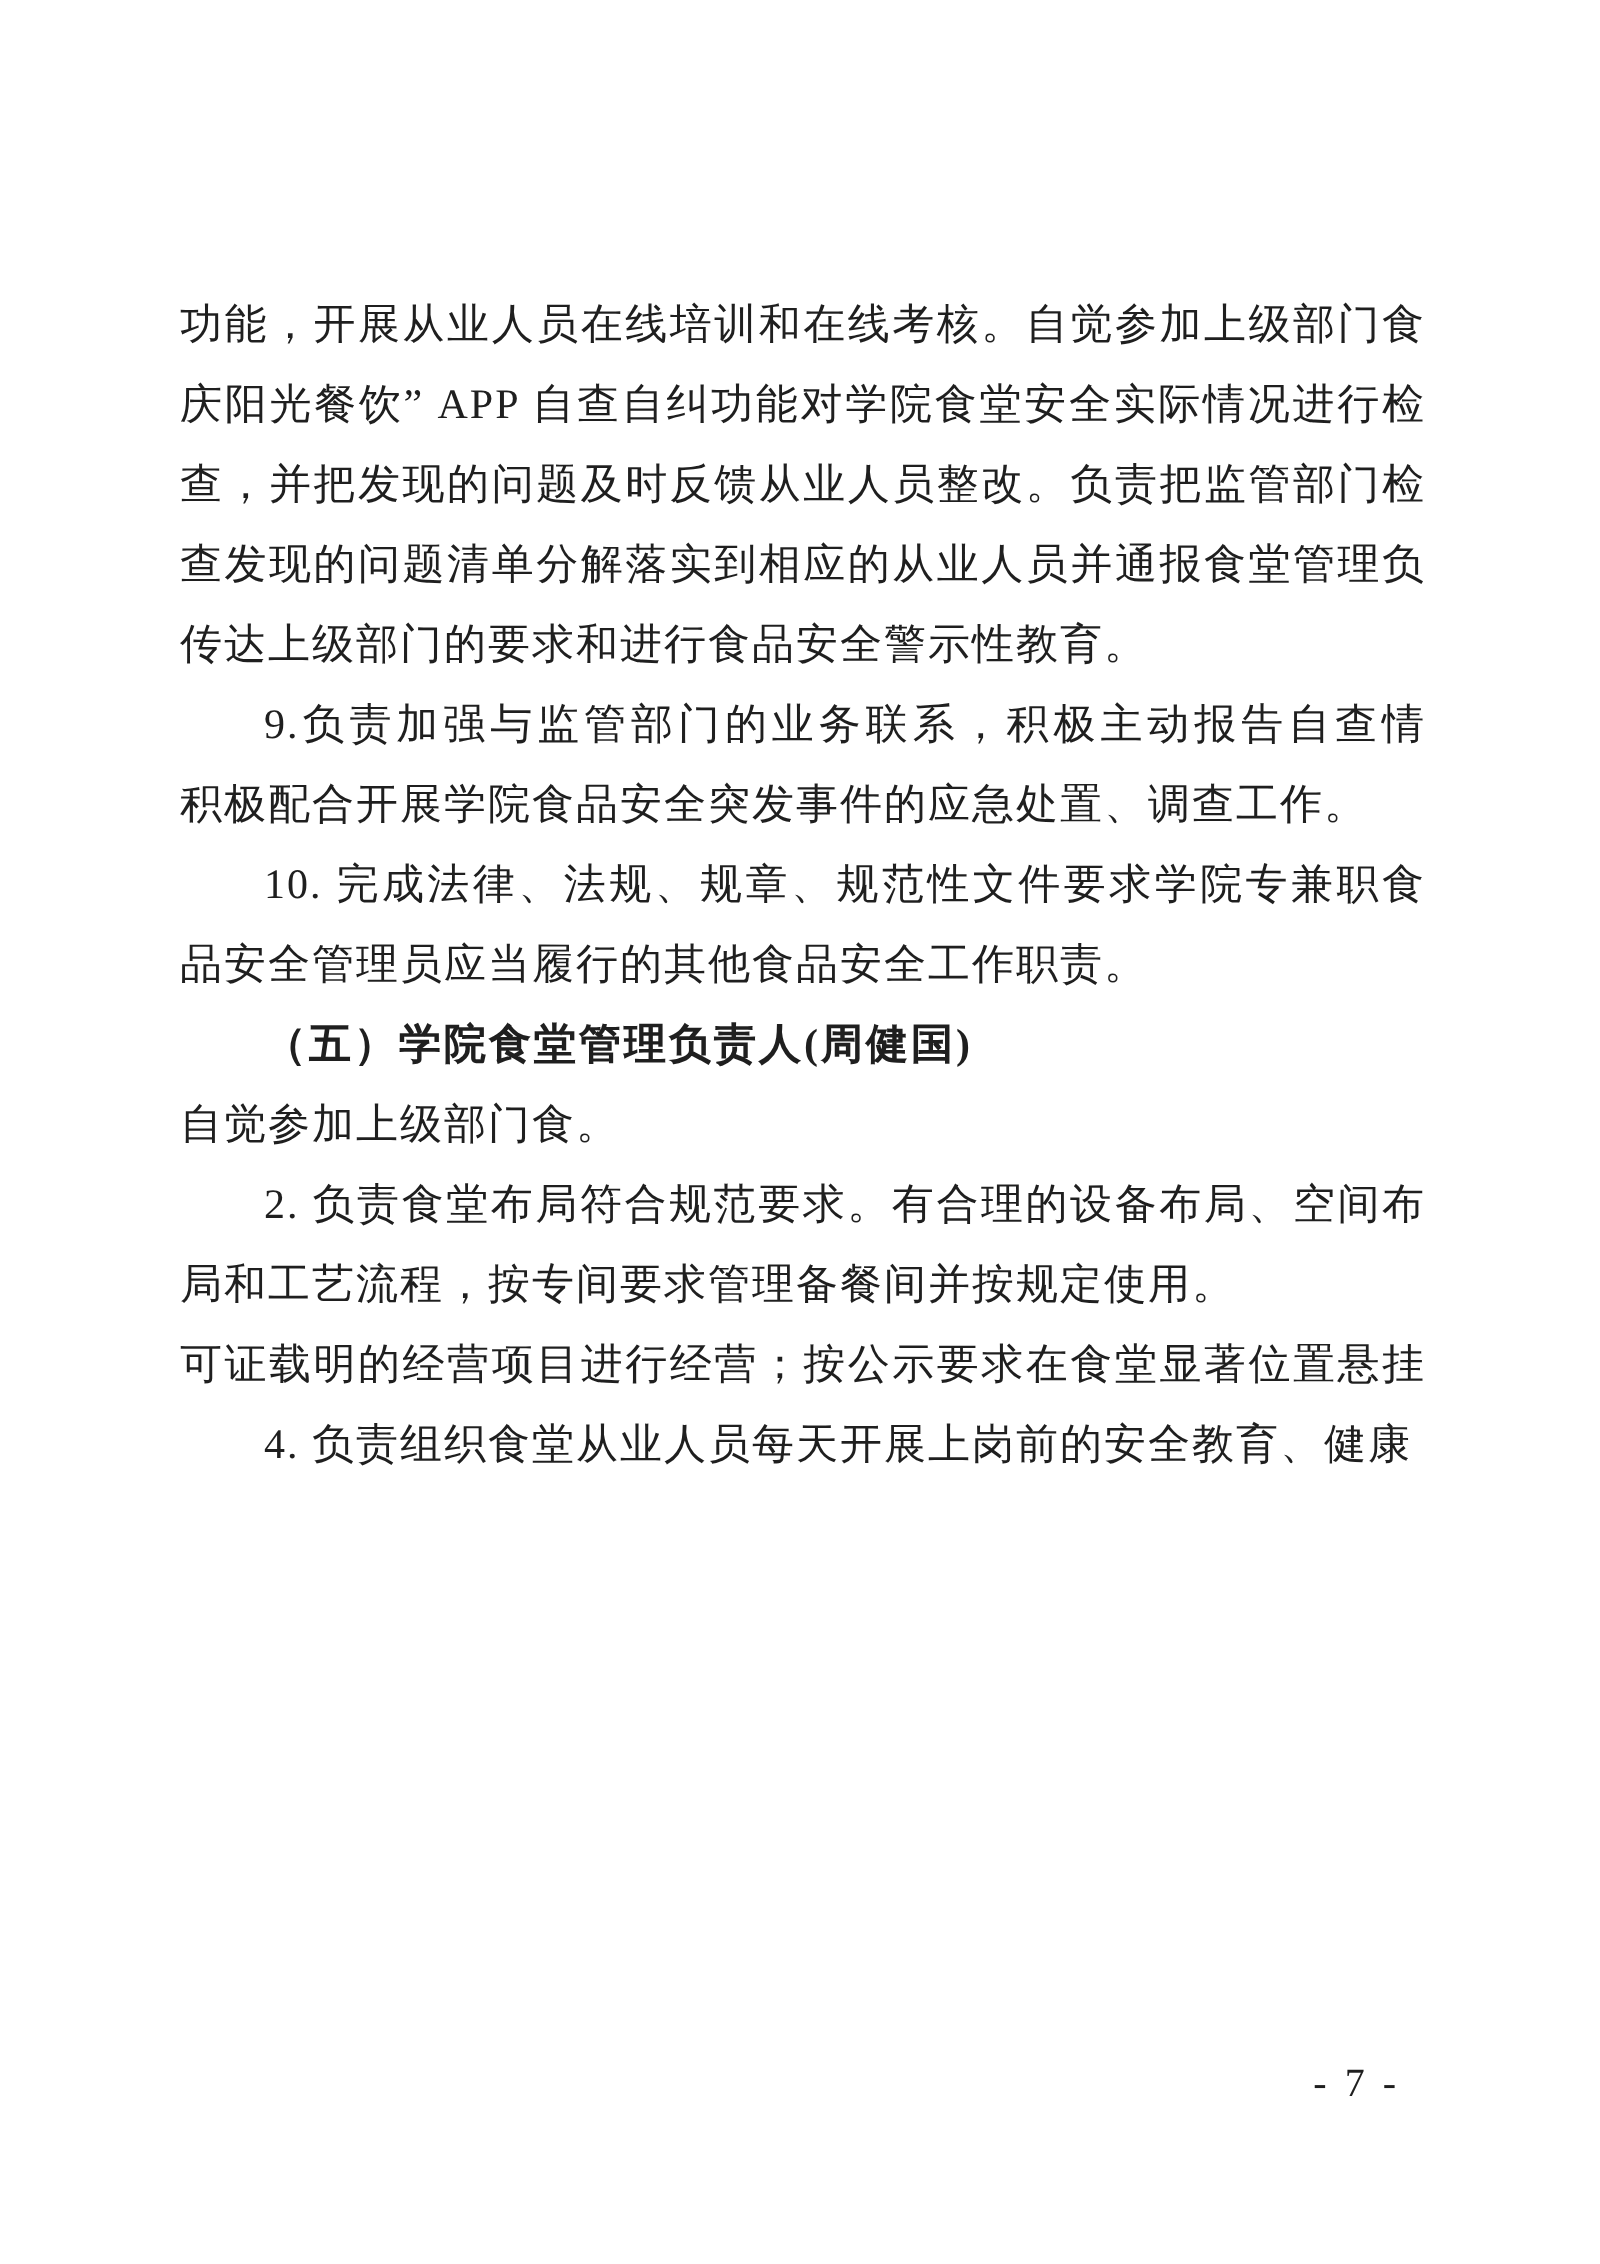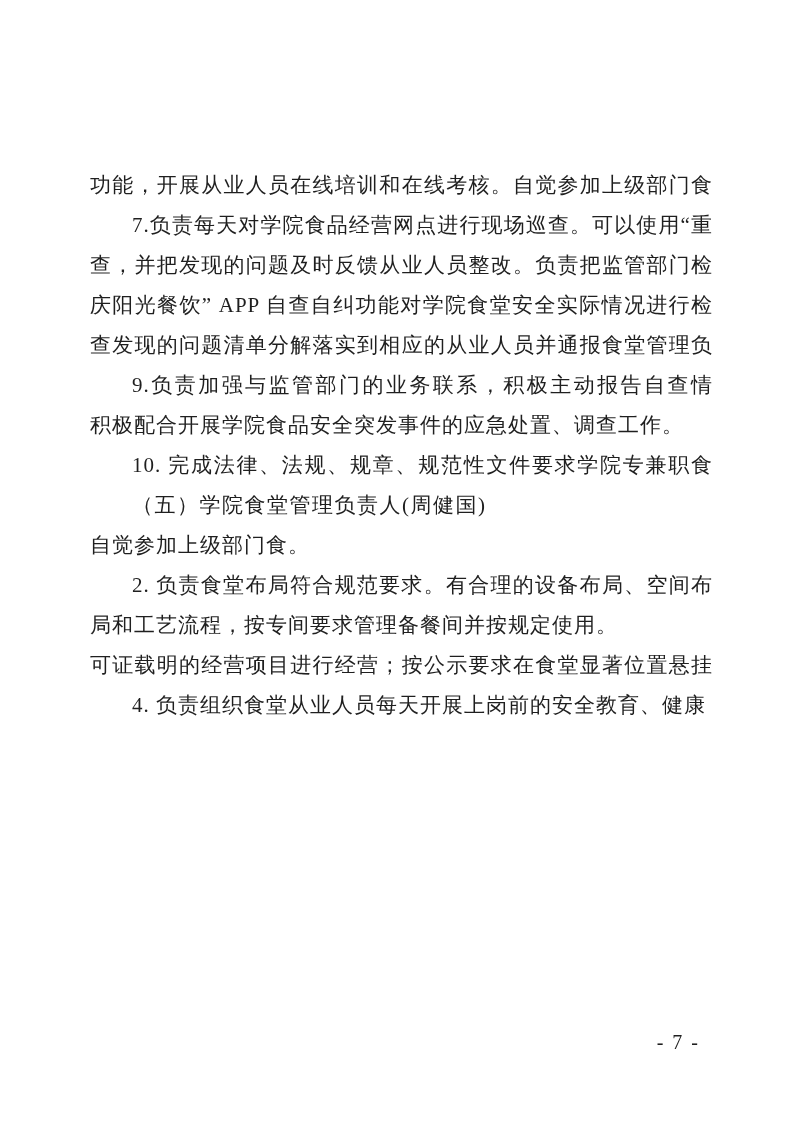--- a/index.html
+++ b/index.html
@@ -14,67 +14,67 @@
     background: #ffffff;
     overflow: hidden;
     font-family: "Liberation Serif", "DejaVu Serif", serif;
     color: #1f1f1f;
   }
   .content {
     position: absolute;
     top: 142px;
     left: 90px;
     right: 87px;
-    margin-top: 23px;
   }
   .line {
     height: 40px;
     line-height: 40px;
     font-size: 21px;
     letter-spacing: 1px;
     white-space: normal;
     overflow: hidden;
   }
   
   .line.fill {
     text-align: justify;
     text-align-last: justify;
     -moz-text-align-last: justify;
   }
   .line.indent {
     text-indent: 2em;
   }
   .line.heading {
-    font-weight: normal;
+    font-weight: bold;
     letter-spacing: 1.5px;
   }
   .page-number {
     position: absolute;
     top: 1022px;
     right: 100px;
     height: 40px;
     line-height: 40px;
     font-size: 20px;
     letter-spacing: 2px;
     color: #1f1f1f;
   }
 </style>
 </head>
 <body>
 
 <div class="page">
   <div class="content">
       <div class="line fill">功能，开展从业人员在线培训和在线考核。自觉参加上级部门食</div>
-      <div class="line indent fill">7.负责每天对学院食品经营网点进行现场巡查。可以使用“重</div>
+      <div class="line fill">庆阳光餐饮” APP 自查自纠功能对学院食堂安全实际情况进行检</div>
       <div class="line fill">查，并把发现的问题及时反馈从业人员整改。负责把监管部门检</div>
-      <div class="line fill">庆阳光餐饮” APP 自查自纠功能对学院食堂安全实际情况进行检</div>
       <div class="line fill">查发现的问题清单分解落实到相应的从业人员并通报食堂管理负</div>
+      <div class="line">传达上级部门的要求和进行食品安全警示性教育。</div>
       <div class="line indent fill">9.负责加强与监管部门的业务联系，积极主动报告自查情况，</div>
       <div class="line">积极配合开展学院食品安全突发事件的应急处置、调查工作。</div>
       <div class="line indent fill">10. 完成法律、法规、规章、规范性文件要求学院专兼职食</div>
+      <div class="line">品安全管理员应当履行的其他食品安全工作职责。</div>
       <div class="line heading indent">（五）学院食堂管理负责人(周健国)</div>
       <div class="line">自觉参加上级部门食。</div>
       <div class="line indent fill">2. 负责食堂布局符合规范要求。有合理的设备布局、空间布</div>
       <div class="line">局和工艺流程，按专间要求管理备餐间并按规定使用。</div>
       <div class="line fill">可证载明的经营项目进行经营；按公示要求在食堂显著位置悬挂</div>
       <div class="line indent">4. 负责组织食堂从业人员每天开展上岗前的安全教育、健康</div>
     </div>
   <div class="page-number">- 7 -</div>
 </div>
 

